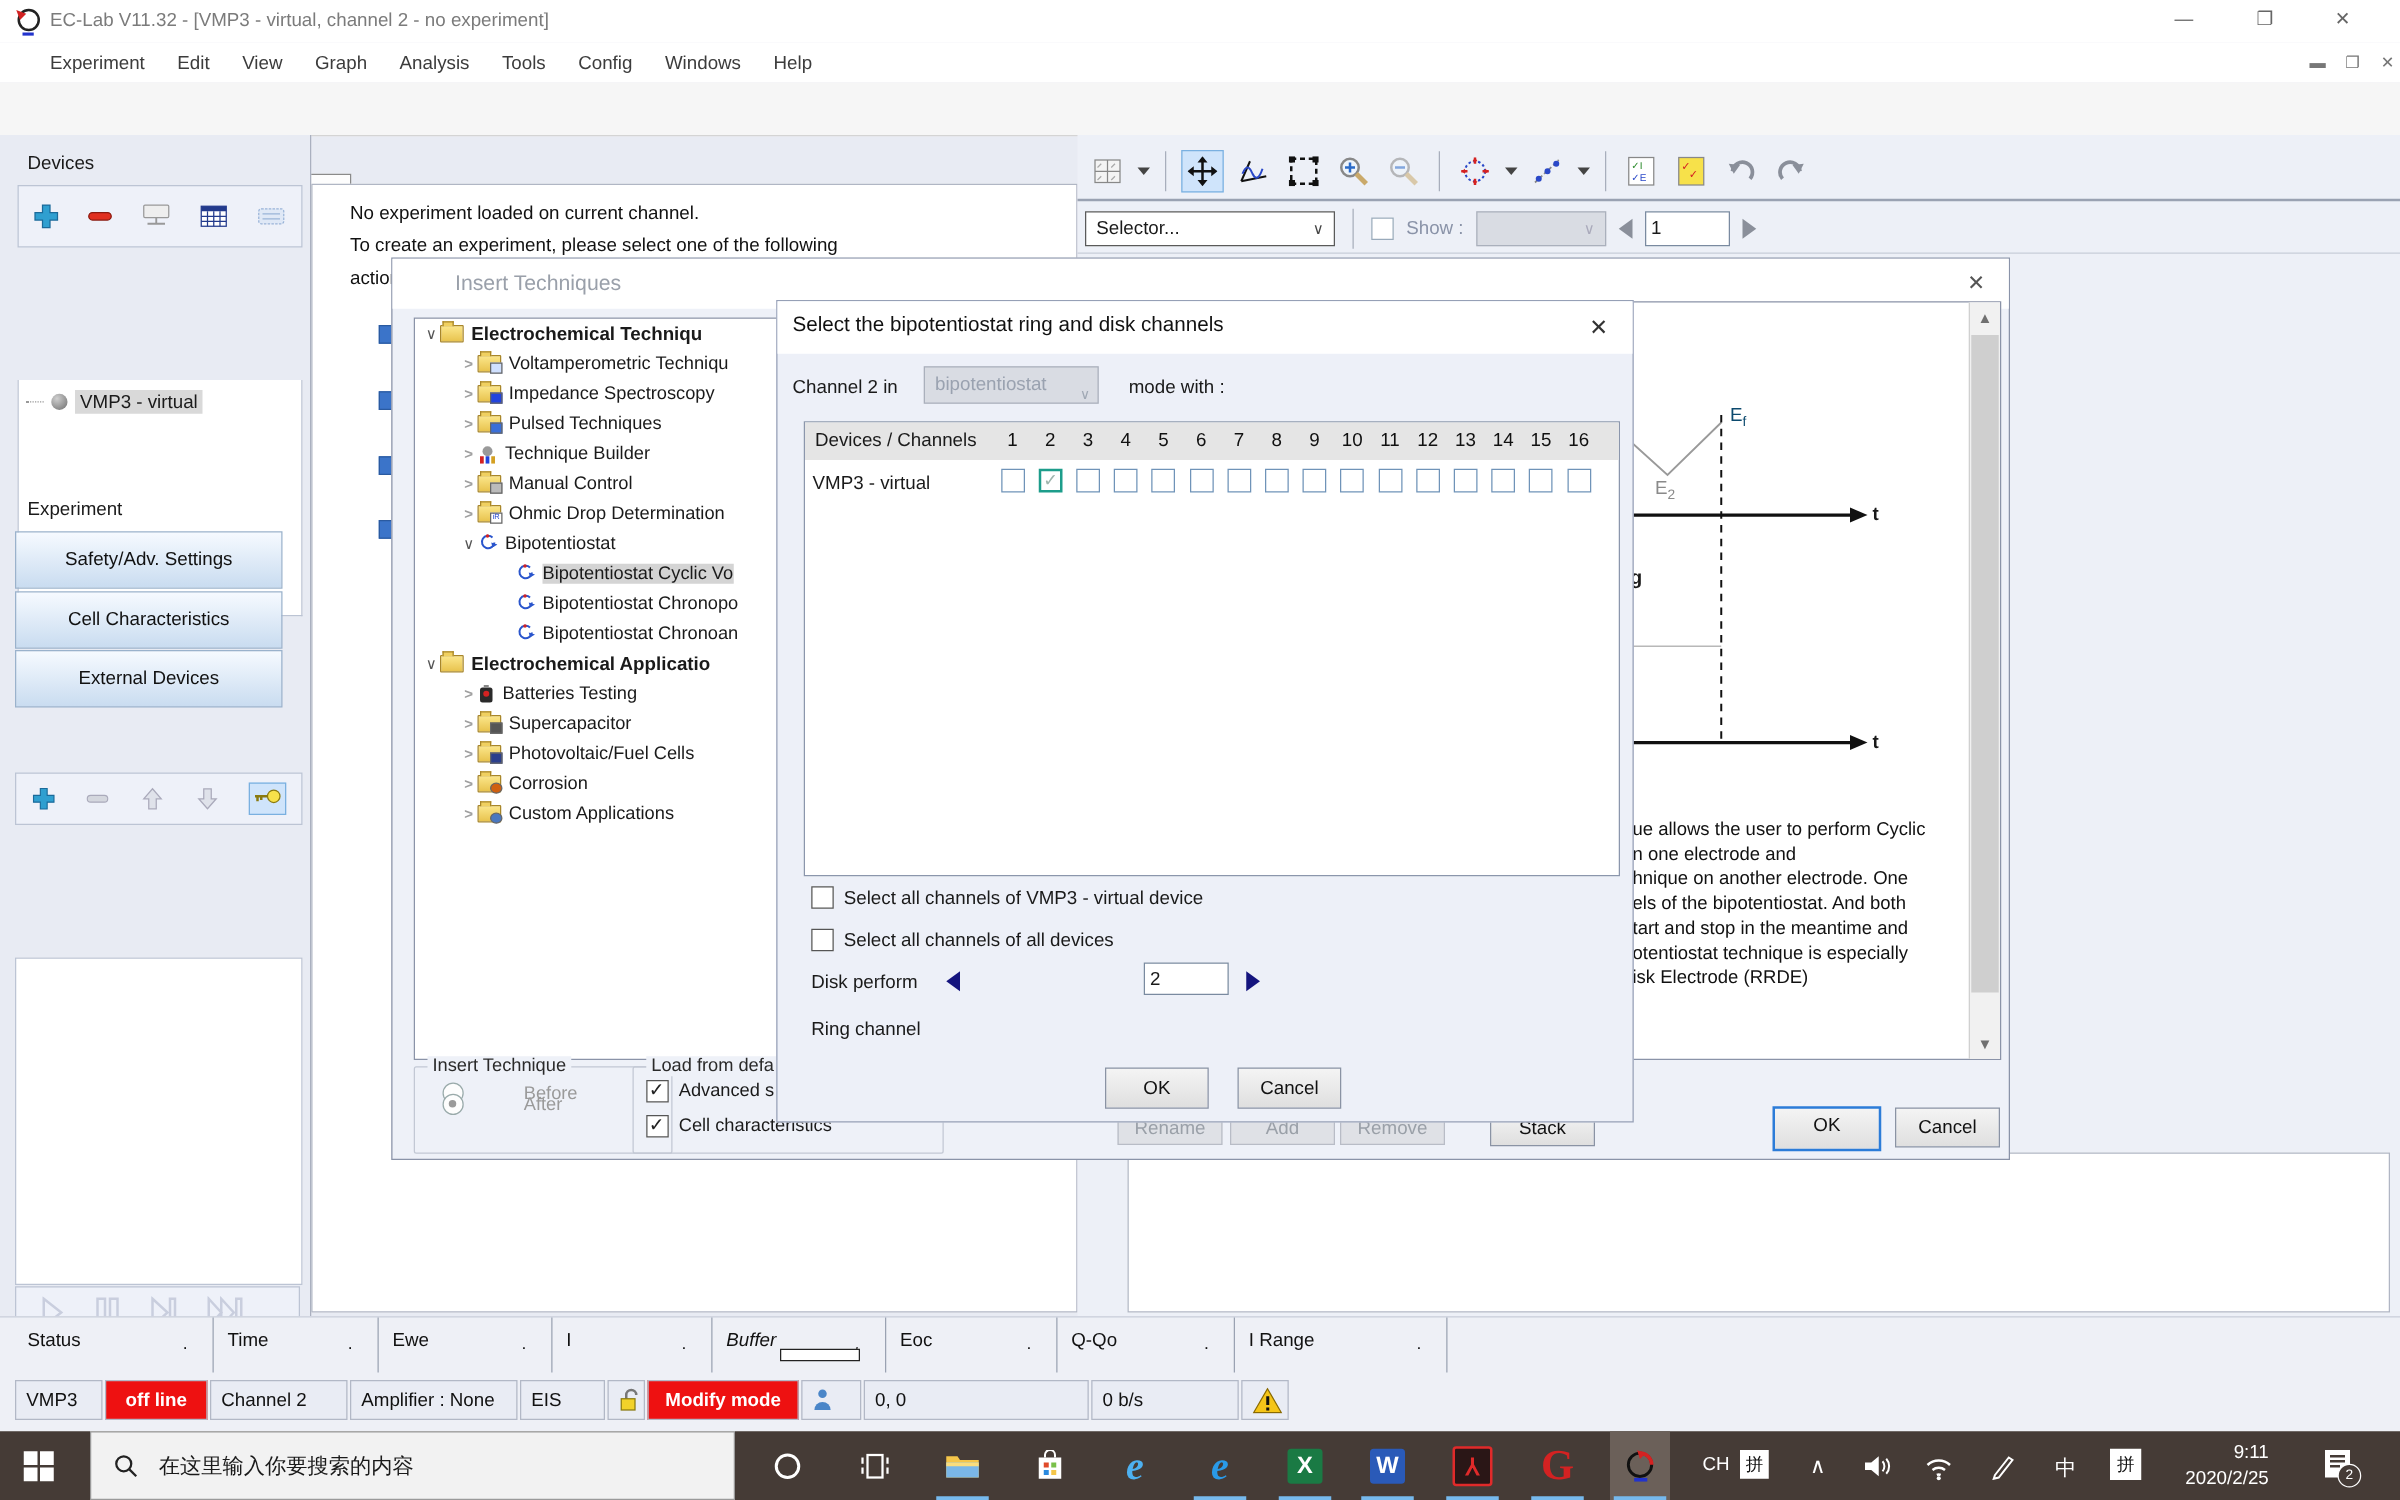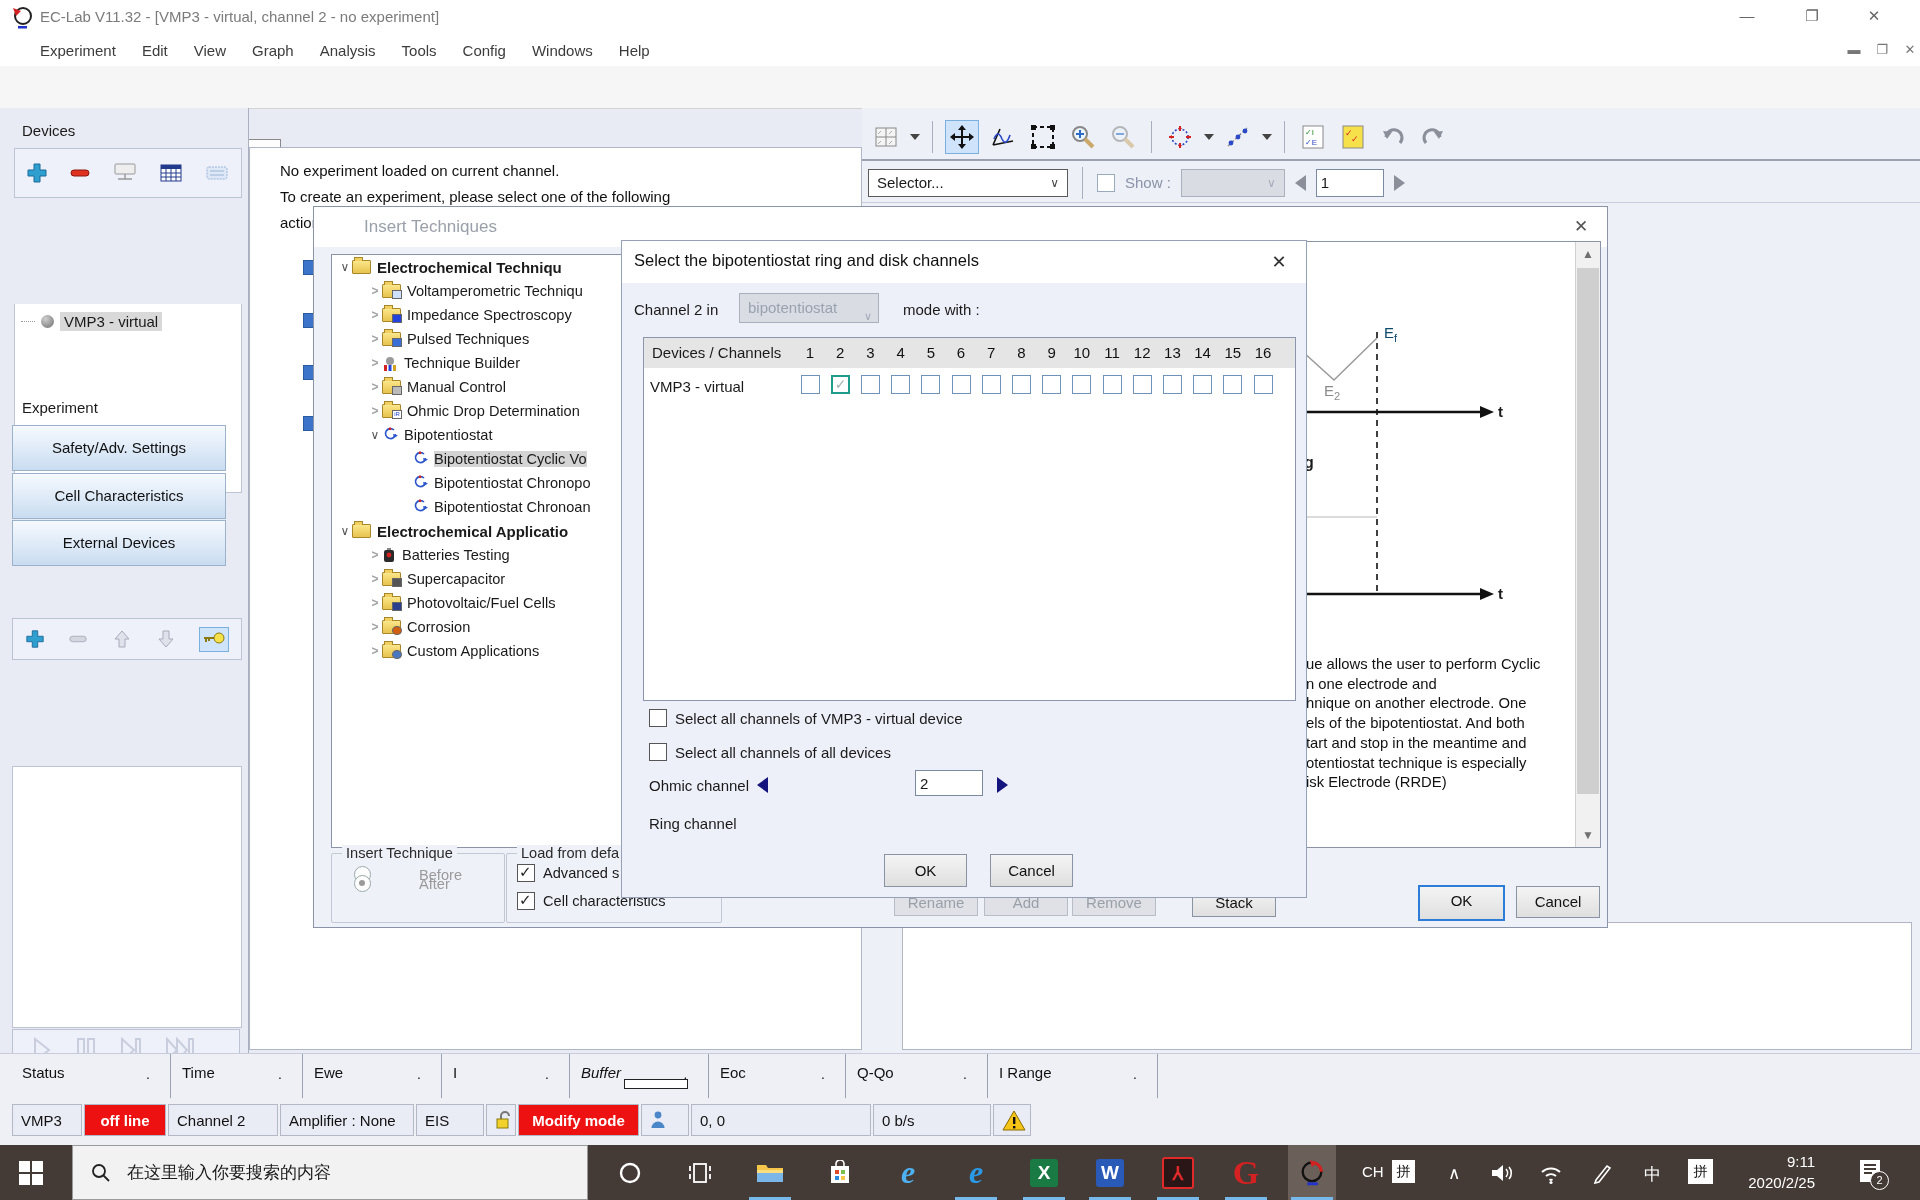--- a/index.html
+++ b/index.html
@@ -60,21 +60,21 @@
   #treebox{position:absolute;left:17px;top:47px;width:296px;height:592px;background:#fff;border:1px solid #8a93a8;overflow:hidden;}
   .trow{position:relative;height:24px;display:flex;align-items:center;white-space:nowrap;}
   .trow .chev{width:14px;text-align:center;color:#555;font-size:12px;flex:none;}
   .trow .chev.closed{color:#a0a0a0;font-weight:bold;}
   .trow .lbl{margin-left:6px;font-size:14.6px;}
   .trow .lbl.bold{font-weight:bold;font-size:15px;}
   .trow .lbl.sel{background:#d4d4d4;}
   .folder{width:17px;height:12px;background:linear-gradient(#fbe68a,#e8c34e);border:1px solid #a8862a;border-radius:1px;position:relative;flex:none;}
   .folder:before{content:"";position:absolute;top:-4px;left:1px;width:7px;height:3px;background:#f0d060;border:1px solid #a8862a;border-bottom:none;}
   .fbadge{position:absolute;right:-2px;bottom:-2px;width:8px;height:7px;border:1px solid #666;}
-  .groupbox{position:absolute;border:1px solid #c2c8d4;border-radius:2px;}
+  .groupbox{position:absolute;border:1px solid #c2c8d4;border-radius:2px;padding-left:33px;}
   .grouplab{position:absolute;top:-9px;left:10px;background:#eef1f8;padding:0 4px;font-size:14.6px;color:#2a2a2a;}
   .radio{width:15px;height:15px;border-radius:50%;border:1px solid #9aa;background:#fdfdfd;position:relative;flex:none;}
   .radio.sel:after{content:"";position:absolute;left:4px;top:4px;width:6px;height:6px;border-radius:50%;background:#9a9a9a;}
   .cb{width:16px;height:16px;background:#fff;border:1px solid #555;position:relative;flex:none;}
   .cb.checked:after{content:"✓";position:absolute;left:1px;top:-2px;font-size:15px;color:#222;}
   .hrow{position:absolute;display:flex;align-items:center;gap:8px;font-size:14.6px;}
   .gray{color:#9a9a9a;margin-left:40px;}
   .btn{background:linear-gradient(#f4f4f4,#dfdfdf);border:1px solid #8a93a4;font-size:15px;text-align:center;color:#111;}
   .btn.disabled{color:#9aa0a8;background:#dfe1e6;border-color:#b8bcc6;}
   .btn.default{border:2px solid #2c7cd8;}
@@ -681,21 +681,21 @@
     </div>
 
     <div class="hrow" style="left:27px;top:468px;font-size:15px">
       <span class="cb"></span>
         <span>Select all channels of VMP3 - virtual device</span>
     </div>
     <div class="hrow" style="left:27px;top:502px;font-size:15px">
       <span class="cb"></span>
         <span>Select all channels of all devices</span>
     </div>
-    <div class="abs" style="left:27px;top:536px;font-size:15px">Ohmic channel</div>
+    <div class="abs" style="left:27px;top:536px;font-size:15px">Disk perform</div>
     <div class="abs" style="left:135px;top:534px">
       <span class="tri-l abs" style="left:0;top:2px"></span>
       <div id="diskinput">2</div>
       <span class="tri-r abs" style="left:240px;top:2px"></span>
     </div>
     <div class="abs" style="left:27px;top:574px;font-size:15px">Ring channel</div>
     <div class="abs btn" style="left:262px;top:613px;width:81px;height:31px;line-height:31px">OK</div>
     <div class="abs btn" style="left:368px;top:613px;width:81px;height:31px;line-height:31px">Cancel</div>
   </div>
 

